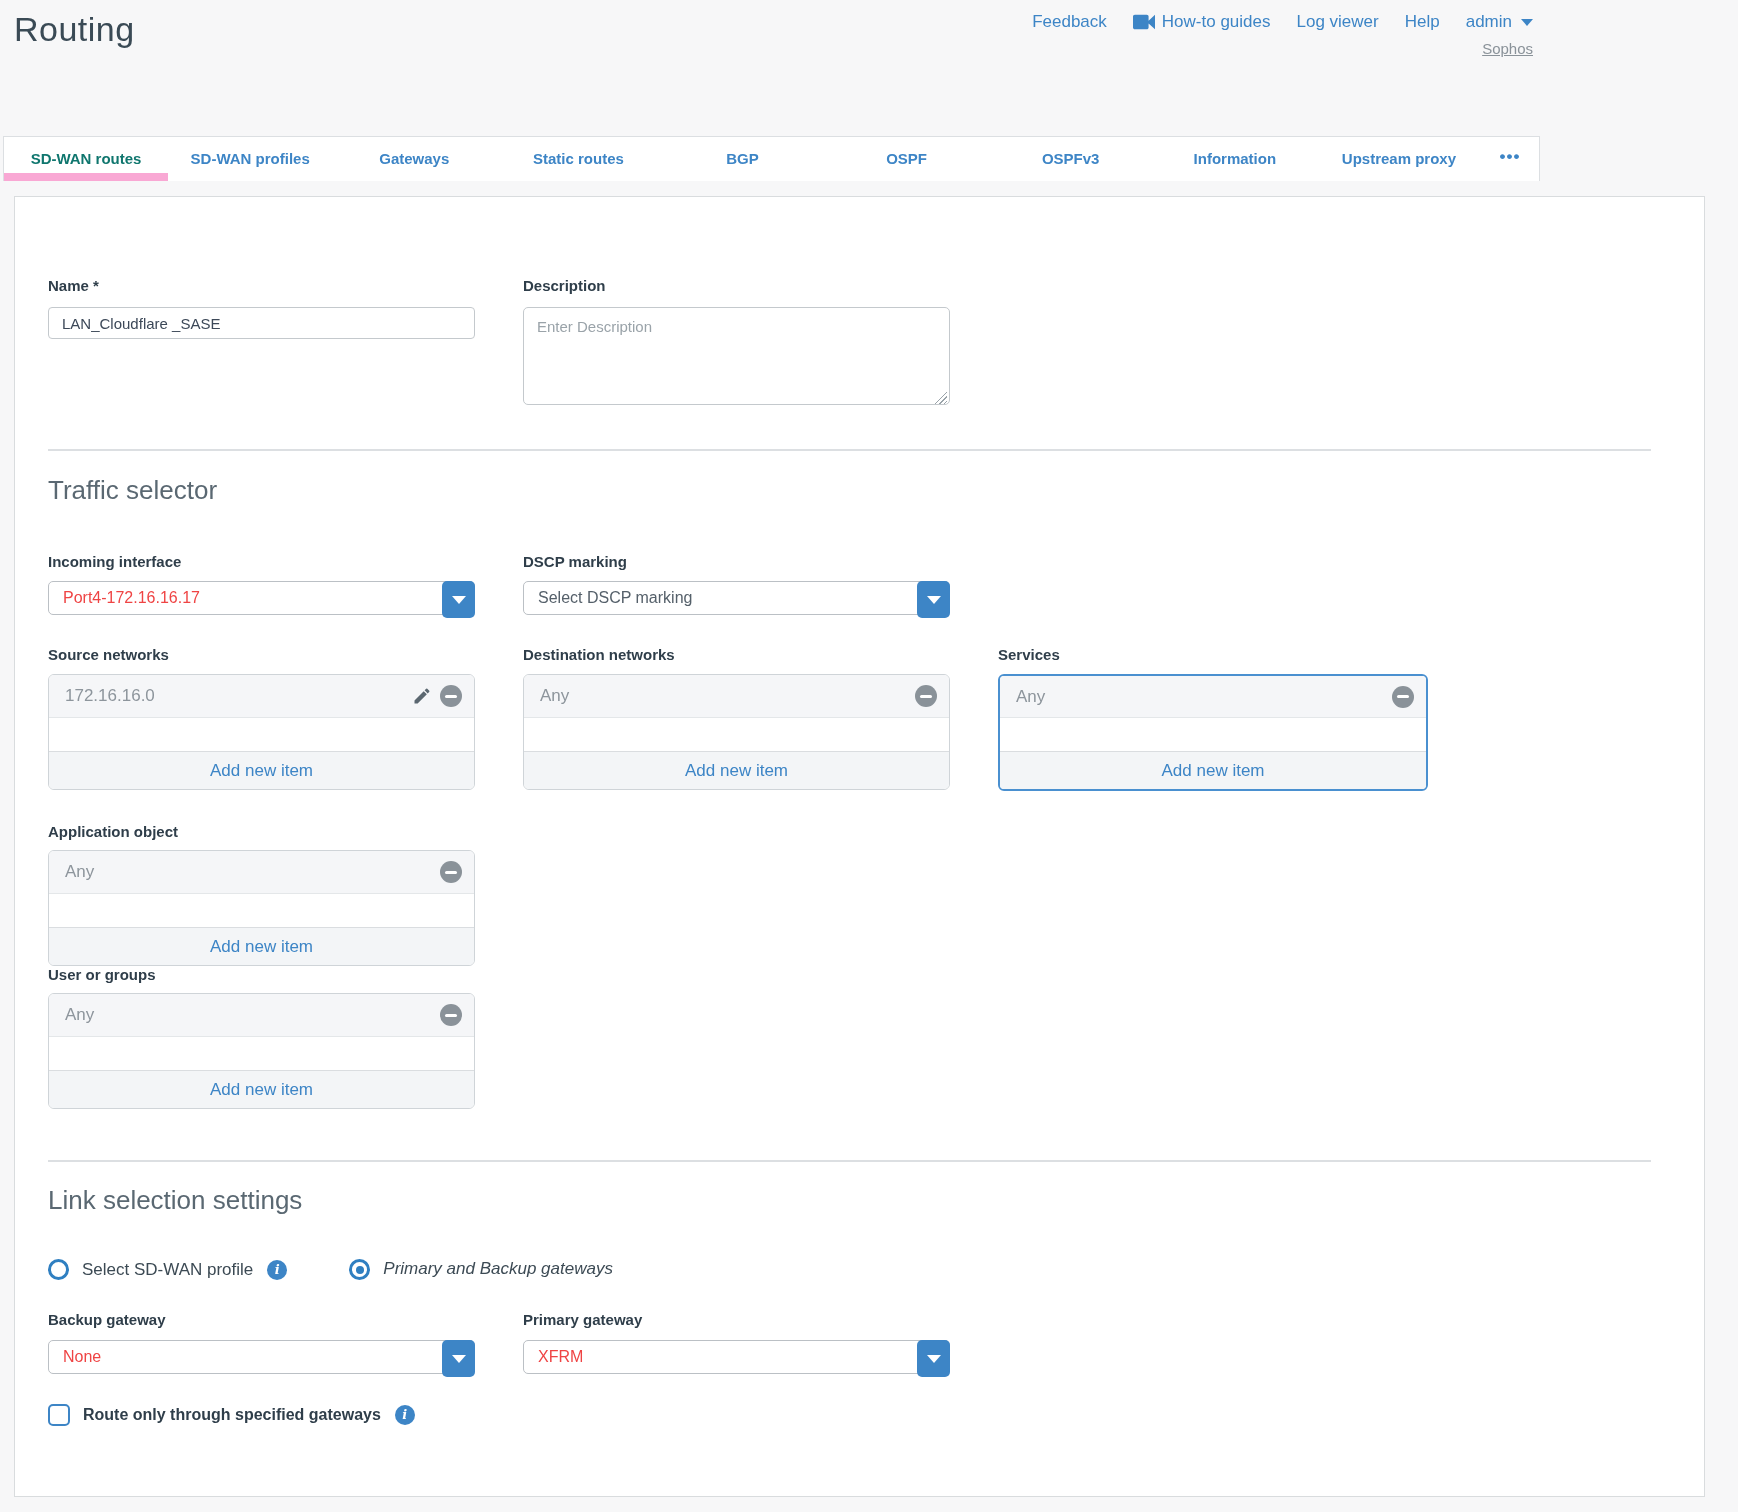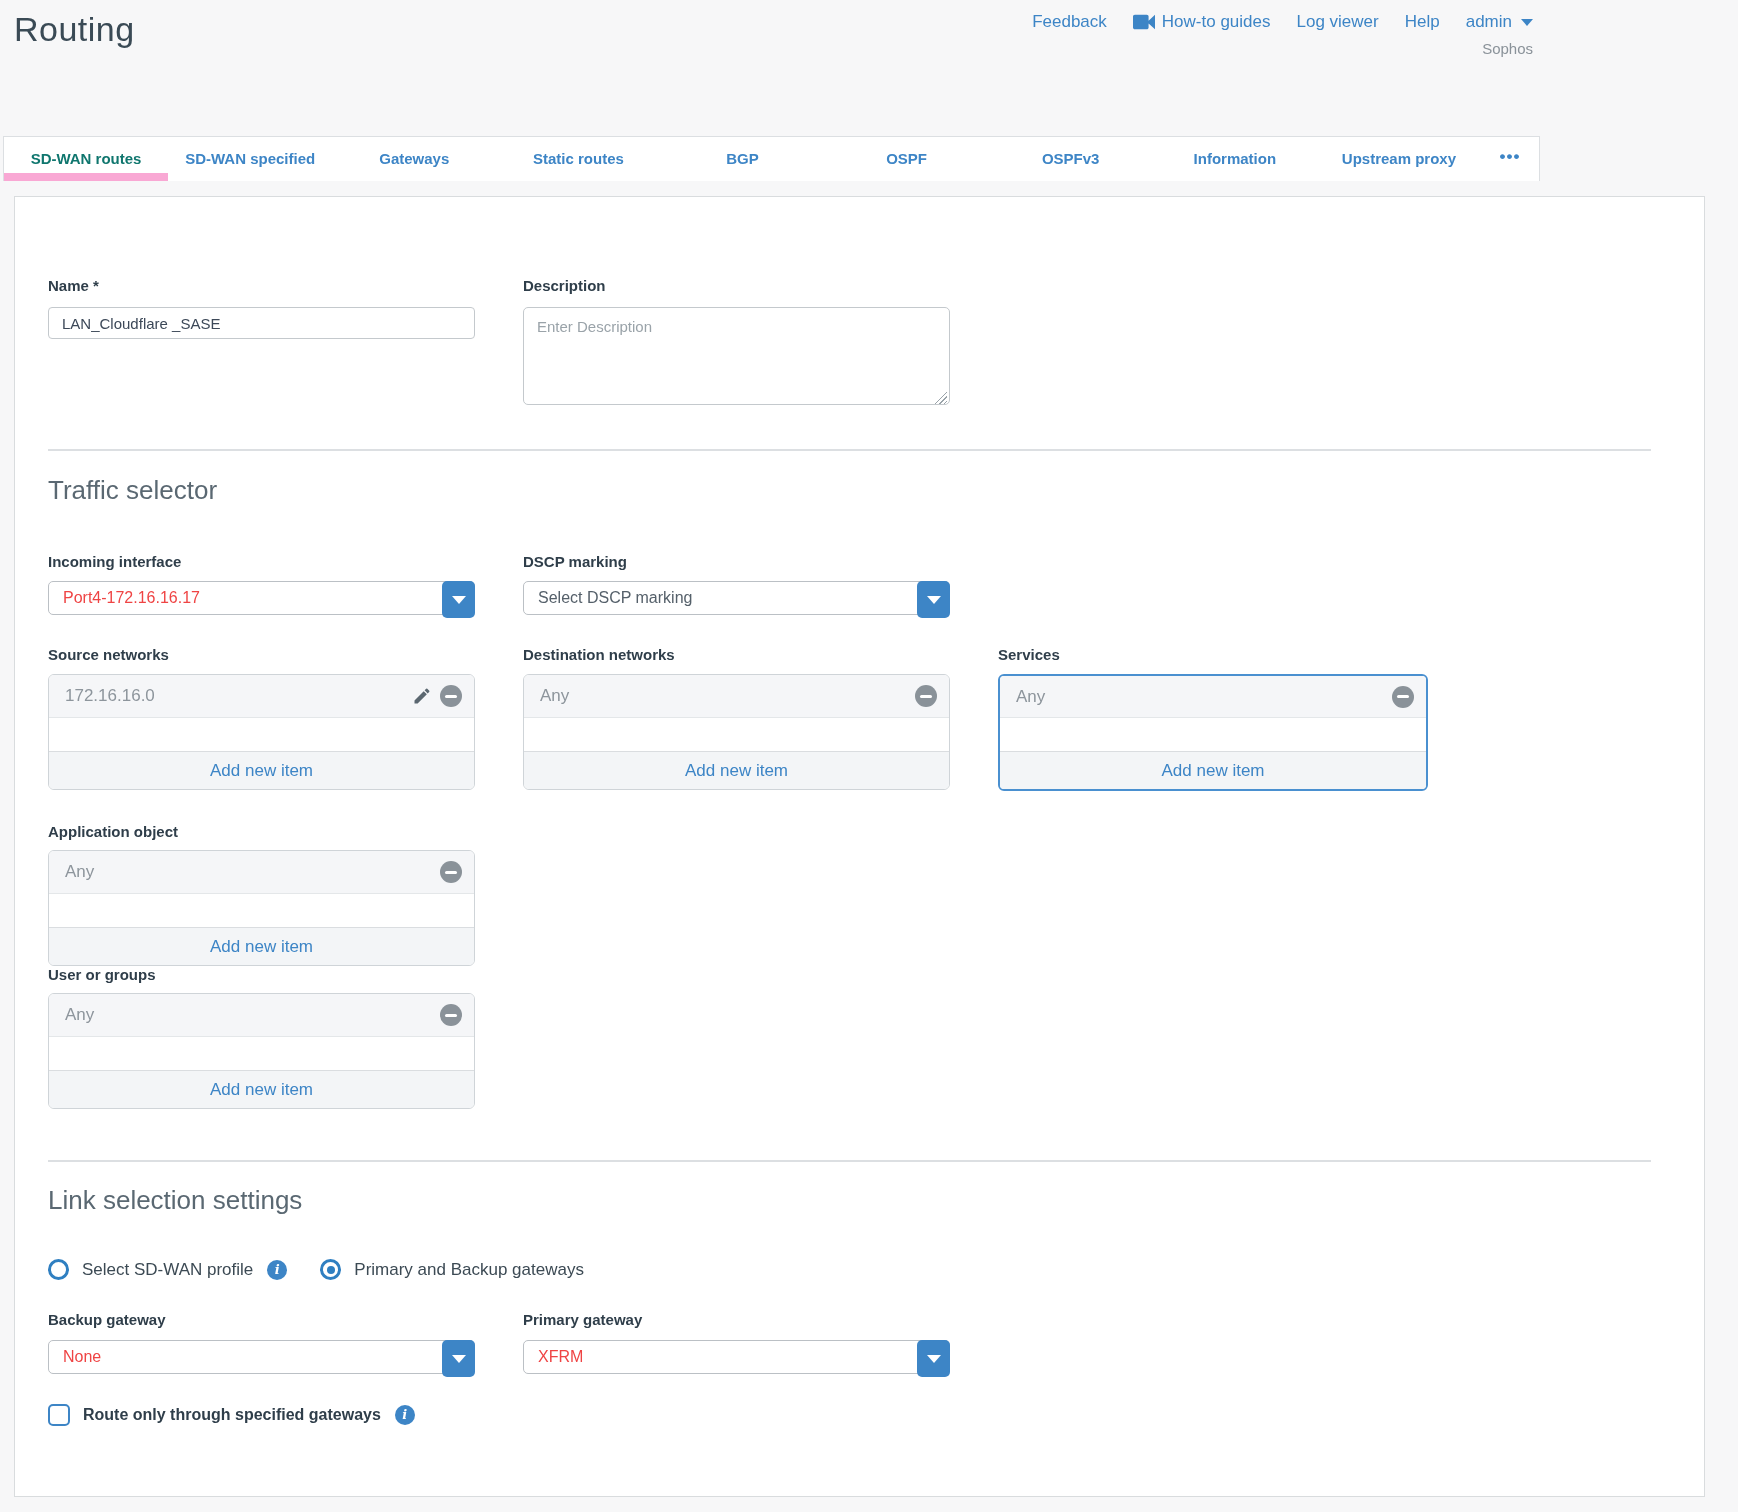--- a/index.html
+++ b/index.html
@@ -10,21 +10,21 @@
     color:#37474f;
     position:relative;
     overflow:hidden;
   }
   
   .page-header { position:absolute; top:0; left:0; width:1738px; height:136px; }
   .page-title { position:absolute; top:10px; left:14px; font-size:34px; font-weight:400; color:#3a4a55; letter-spacing:.5px; }
   .top-nav { position:absolute; top:12px; right:205px; display:flex; align-items:center; gap:26px; font-size:17px; }
   .top-nav a { color:#3d85c6; text-decoration:none; display:flex; align-items:center; gap:7px; cursor:pointer; }
   .caret-down { display:inline-block; width:0; height:0; border-left:6px solid transparent; border-right:6px solid transparent; border-top:7px solid #3d85c6; margin-left:2px; }
-  .brand { position:absolute; top:40px; right:205px; font-size:15px; color:#8a9299; }
+  .brand { position:absolute; top:40px; right:205px; font-size:15px; color:#8a9299;text-decoration:underline; }
   .video-icon svg { width:22px; height:16px; fill:#3d85c6; display:block; }
 
   
   .tabbar {
     position:absolute; top:136px; left:3px; width:1537px; height:45px;
     background:#ffffff; border:1px solid #dcdfe2; border-bottom:none;
     display:flex;
   }
   .tab { flex:1 1 0; text-align:center; line-height:43px; font-size:15px; font-weight:700; color:#3d85c6; cursor:pointer; white-space:nowrap; }
   .tab.active { color:#0f766e; border-bottom:8px solid #f9a8d4; }
@@ -88,21 +88,21 @@
   .lb-footer { height:38px; background:#f3f5f7; border-top:1px solid #dadde0; text-align:center; line-height:38px; font-size:17px; color:#3d85c6; cursor:pointer; }
   .listbox.focused .lb-item { height:42px; }
   .listbox.focused .lb-space { height:33px; }
 
   
   .radio-row { display:flex; align-items:center; margin-top:43px; }
   .radio { width:21px; height:21px; border-radius:50%; border:3px solid #2f7fc1; background:#fff; position:relative; cursor:pointer; flex:none; }
   .radio.selected::after { content:""; position:absolute; left:3.5px; top:3.5px; width:8px; height:8px; border-radius:50%; background:#2f7fc1; }
   .radio-label { font-size:17px; color:#3c4a54; margin-left:13px; }
   .info-icon { width:20px; height:20px; border-radius:50%; background:#3d85c6; color:#fff; font-size:13px; font-weight:700; font-family:"DejaVu Serif", serif; font-style:italic; text-align:center; line-height:20px; margin-left:14px; flex:none; cursor:pointer; }
-  .radio-group2 { margin-left:33px; display:flex; align-items:flex-end; }
+  .radio-group2 { margin-left:62px; display:flex; align-items:flex-start;font-style:italic; }
 
   .check-row { display:flex; align-items:center; margin-top:30px; }
   .checkbox { width:22px; height:22px; border:2px solid #3d85c6; border-radius:5px; background:#fff; cursor:pointer; flex:none; }
   .check-label { font-size:16px; font-weight:700; color:#2f3e4a; margin-left:13px; }
 
   .mt-section-fields { margin-top:47px; }
   .mt-box-labels { margin-top:31px; }
   .mt-box-labels2 { margin-top:32px;flex-direction:column; }
   .gap11 { margin-bottom:11px; }
   .gap10 { margin-bottom:10px; }
@@ -128,21 +128,21 @@
     <a>
       <span>admin</span>
       <span class="caret-down"></span>
     </a>
   </div>
   <div class="brand">Sophos</div>
 </div>
 
 <div class="tabbar">
   <div class="tab active">SD-WAN routes</div>
-  <div class="tab">SD-WAN specified</div>
+  <div class="tab">SD-WAN profiles</div>
   <div class="tab">Gateways</div>
   <div class="tab">Static routes</div>
   <div class="tab">BGP</div>
   <div class="tab">OSPF</div>
   <div class="tab">OSPFv3</div>
   <div class="tab">Information</div>
   <div class="tab">Upstream proxy</div>
   <div class="tab-more">•••</div>
 </div>
 

